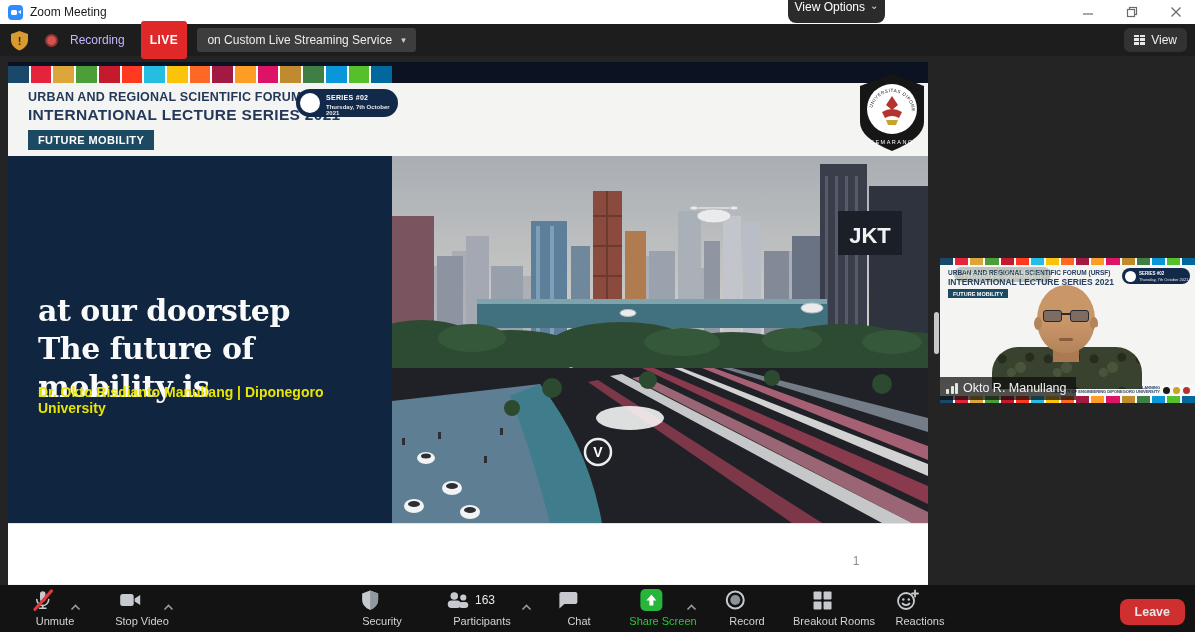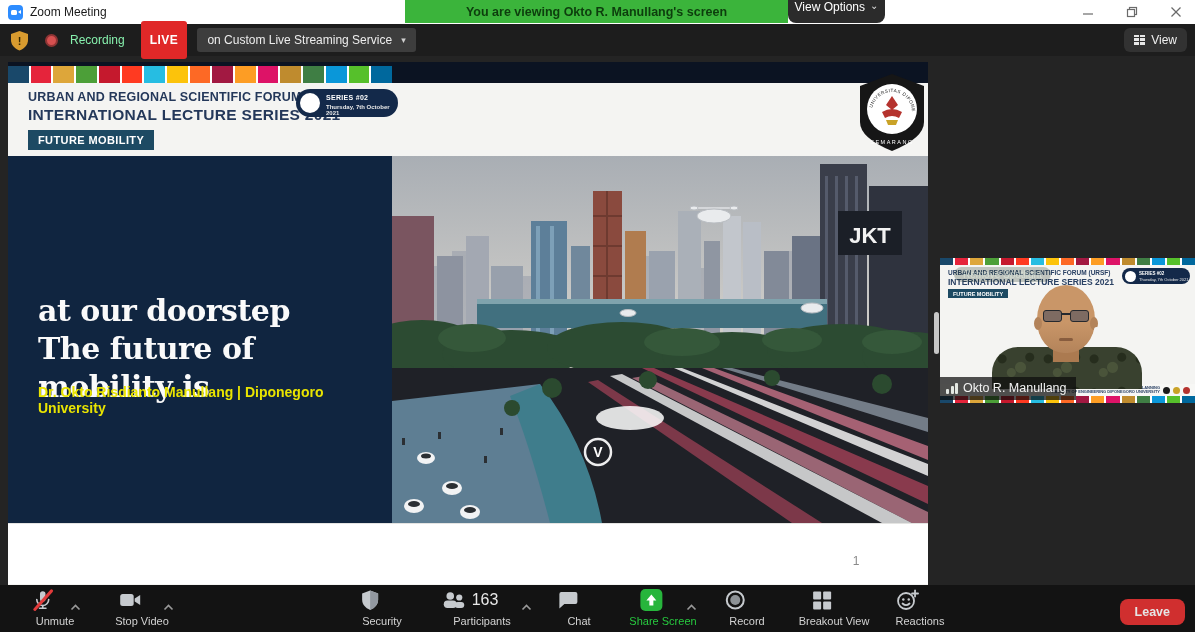--- a/index.html
+++ b/index.html
@@ -19,21 +19,21 @@
     border-radius:0 0 8px 8px;display:flex;align-items:flex-start;justify-content:center;gap:5px;font-size:12px;cursor:default;}
   .view-options .caret{font-size:10px;color:#ddd;}
   .win-btn{position:absolute;top:0;width:42px;height:24px;display:flex;align-items:center;justify-content:center;}
   .win-btn svg{stroke:#6b6b6b;stroke-width:1.2;fill:none;}
 
   
   .meetbar{position:absolute;left:0;top:24px;width:1195px;height:32px;background:#1d1d1d;
     display:flex;align-items:center;padding-left:10px;box-sizing:border-box;gap:10px;}
   .shield-warn{width:19px;height:21px;}
   .rec-dot{width:13px;height:13px;border-radius:50%;background:#d65050;border:2px solid #8f3434;box-sizing:border-box;margin-left:6px;}
-  .rec-label{color:#86efac;font-size:12px;margin-left:2px;}
+  .rec-label{color:#c4b5fd;font-size:12px;margin-left:2px;}
   .live-badge{background:#e02828;color:#fff;font-weight:700;font-size:12px;letter-spacing:.5px;
     padding:12px 9px;border-radius:3px;margin-left:6px;}
   .stream-box{background:#3d3d3d;color:#ededed;font-size:12px;border-radius:3px;padding:5px 10px;
     display:flex;align-items:center;gap:9px;}
   .stream-box .caret{font-size:9px;color:#cfcfcf;}
   .view-btn{position:absolute;right:8px;top:28px;background:#323232;border-radius:6px;color:#f0f0f0;
     font-size:12px;display:flex;align-items:center;gap:6px;padding:5px 10px;}
   .grid-icon{display:grid;grid-template-columns:5px 5px;grid-template-rows:2px 3px 3px;gap:1px;}
   .grid-icon i{background:#e8e8e8;display:block;}
 
@@ -109,38 +109,35 @@
   
   .bottombar{position:absolute;left:0;top:585px;width:1195px;height:47px;background:#131313;}
   .tool{position:absolute;top:4px;transform:translateX(-50%);display:flex;flex-direction:column;align-items:center;gap:4px;}
   .tool .ic{height:22px;display:flex;align-items:center;justify-content:center;}
   .tool .lb{font-size:11px;color:#d2d2d2;white-space:nowrap;margin-left:24px;}
   .tool .lb.green{color:#27c93f;}
   .chev{position:absolute;top:12px;}
   .mic-wrap{position:relative;width:22px;height:22px;}
   .mic-wrap .slash{position:absolute;left:10px;top:-3px;width:2.5px;height:28px;background:#e23b3b;transform:rotate(42deg);border-radius:2px;}
   .share-ic{width:22px;height:22px;border-radius:5px;background:#27b53c;display:flex;align-items:center;justify-content:center;}
-  .pcount{font-size:16px;color:#e8e8e8;margin-left:4px;}
+  .pcount{font-size:12px;color:#e8e8e8;margin-left:4px;}
   .leave-btn{position:absolute;right:10px;top:14px;background:#d02f2f;color:#e5e5e5;font-size:12.5px;font-weight:700;
     border-radius:8px;padding:6px 15px;text-align:right;}
   .icfill{fill:#c6cace;}
   .icstroke{fill:none;stroke:#c6cace;stroke-width:1.8;stroke-linecap:round;}
 </style>
 </head>
 <body>
 
 <div id="app">
 
   <div class="titlebar">
     <div class="tb-left">
       <span class="zoom-app-icon"></span>
       <span class="tb-title">Zoom Meeting</span>
-    </div>
-    <div class="share-banner">
-      <span>You are viewing Okto R. Manullang's screen</span>
     </div>
     <div class="view-options">
       <span>View Options</span>
       <span class="caret">⌄</span>
     </div>
     <div class="win-btn" style="left:1067px;">
       <svg width="12" height="12">
           <line x1="1" y1="8" x2="11" y2="8"></line>
         </svg>
     </div>
@@ -540,21 +537,21 @@
 
     <div class="tool" style="left:822px;">
       <span class="ic">
         <svg width="22" height="22" viewBox="0 0 22 22">
           <rect x="2.5" y="2.5" width="8" height="8" rx="1" class="icfill"></rect>
           <rect x="12.5" y="2.5" width="8" height="8" rx="1" class="icfill"></rect>
           <rect x="2.5" y="12.5" width="8" height="8" rx="1" class="icfill"></rect>
           <rect x="12.5" y="12.5" width="8" height="8" rx="1" class="icfill"></rect>
         </svg>
       </span>
-      <span class="lb">Breakout View</span>
+      <span class="lb">Breakout Rooms</span>
     </div>
 
     <div class="tool" style="left:908px;">
       <span class="ic">
         <svg width="24" height="22" viewBox="0 0 24 22">
           <circle cx="10.5" cy="12" r="8" fill="none" stroke="#c6cace" stroke-width="1.8"></circle>
           <circle cx="7.8" cy="10.5" r="1.2" class="icfill"></circle>
           <circle cx="13.2" cy="10.5" r="1.2" class="icfill"></circle>
           <path d="M7 14.5q3.5 3.2 7 0" class="icstroke"></path>
           <line x1="19.5" y1="1.5" x2="19.5" y2="7.5" class="icstroke"></line>

